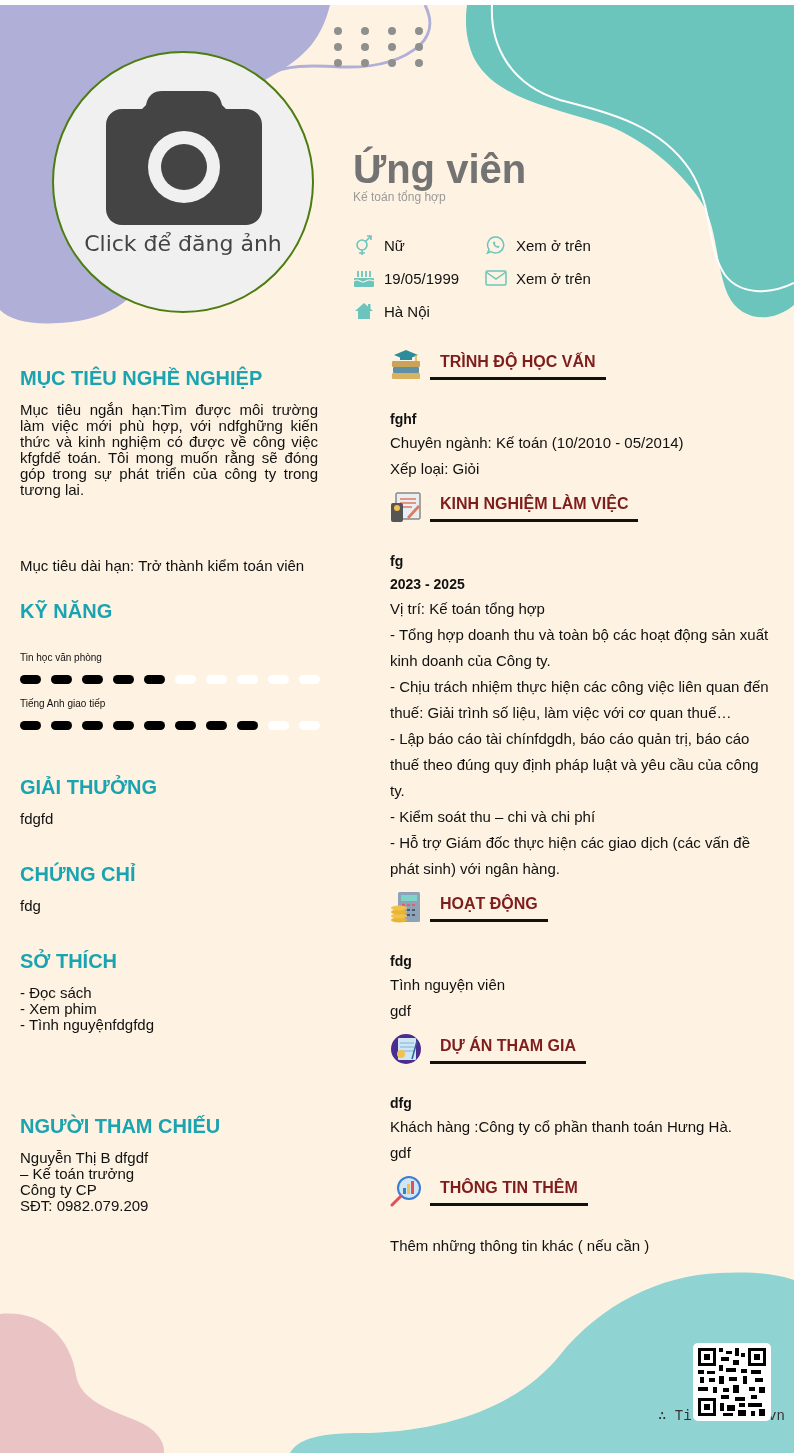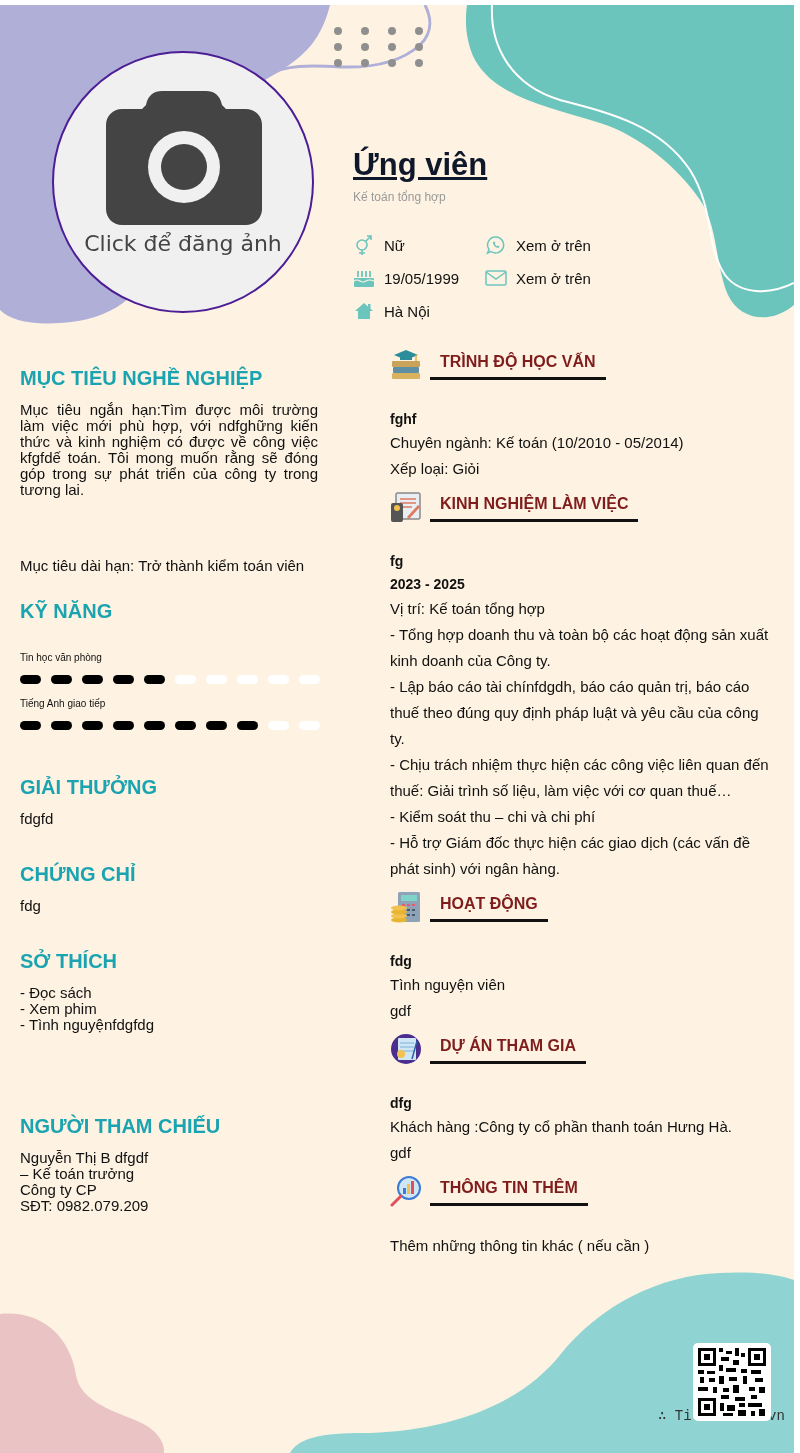--- a/index.html
+++ b/index.html
@@ -1,22 +1,22 @@
 <!DOCTYPE html>
 <html><head>
 <meta charset="utf-8">
 <style>
   html, body { margin: 0; padding: 0; background: #ffffff; }
   body { width: 800px; height: 1453px; position: relative; overflow: hidden; font-family: "Liberation Sans", "DejaVu Sans", sans-serif; color: #111; }
   .page { position: absolute; left: 0; top: 5px; width: 794px; height: 1448px; background: #fef3e2; overflow: hidden; }
   .deco { position: absolute; left: 0; top: 0; }
-  .avatar { position: absolute; left: 52px; top: 46px; width: 262px; height: 262px; border-radius: 50%; background: #f0f0f0; border: 2px solid #4c1d95; box-sizing: border-box; cursor: pointer; }
+  .avatar { position: absolute; left: 52px; top: 46px; width: 262px; height: 262px; border-radius: 50%; background: #f0f0f0; border: 2px solid #4d7c0f; box-sizing: border-box; cursor: pointer; }
   .avatar svg.cam { position: absolute; left: 52px; top: 38px; }
   .avatar .cap { position: absolute; left: 0; right: 0; top: 178px; text-align: center; font-family: "DejaVu Sans", sans-serif; font-size: 22px; color: #444; }
-  .name { position: absolute; left: 353px; top: 142px; font-size: 31px; font-weight: bold; color: #0f172a; text-decoration: underline; }
+  .name { position: absolute; left: 353px; top: 142px; font-size: 40px; font-weight: bold; color: #737373; }
   .role { position: absolute; left: 353px; top: 185px; font-size: 12px; color: #999; }
   .info { position: absolute; font-size: 15px; color: #111; display: flex; align-items: center; }
   .info .ic { width: 22px; height: 20px; margin-right: 9px; display: inline-flex; align-items: center; justify-content: center; }
   .lh { position: absolute; left: 20px; width: 300px; font-size: 20px; font-weight: bold; color: #1aa3b0; }
   .ltxt { position: absolute; left: 20px; width: 298px; font-size: 15px; line-height: 16px; color: #111; }
   .just { text-align: justify; }
   .skill-label { position: absolute; left: 20px; font-size: 10px; color: #111; }
   .skill-bar { position: absolute; left: 20px; display: flex; gap: 10px; }
   .dot { width: 21px; height: 9px; border-radius: 5px; background: #fff; }
   .dot.on { background: #000; }
@@ -199,22 +199,22 @@
         <circle cx="7" cy="17" r="3" fill="#f2c14e"></circle>
       <path d="M17,26 L28,14 L30,16 L19,28 Z" fill="#e07a5f"></path>
     </svg>
     <span class="ttl">KINH NGHIỆM LÀM VIỆC</span>
   </div>
   <div class="rtxt" style="top:545px;">
     <div class="b" style="line-height:22px;">fg</div>
     <div class="b" style="line-height:24px;">2023 - 2025</div>
     <div>Vị trí: Kế toán tổng hợp</div>
     <div>- Tổng hợp doanh thu và toàn bộ các hoạt động sản xuất kinh doanh của Công ty.</div>
+    <div>- Chịu trách nhiệm thực hiện các công việc liên quan đến thuế: Giải trình số liệu, làm việc với cơ quan thuế…</div>
     <div>- Lập báo cáo tài chínfdgdh, báo cáo quản trị, báo cáo thuế theo đúng quy định pháp luật và yêu cầu của công ty.</div>
-    <div>- Chịu trách nhiệm thực hiện các công việc liên quan đến thuế: Giải trình số liệu, làm việc với cơ quan thuế…</div>
     <div>- Kiểm soát thu – chi và chi phí</div>
     <div>- Hỗ trợ Giám đốc thực hiện các giao dịch (các vấn đề phát sinh) với ngân hàng.</div>
   </div>
 
   <div class="rh" style="top:886px;">
     <svg class="ico" viewBox="0 0 32 32">
       <rect x="8" y="1" width="22" height="30" rx="1.5" fill="#8fa3b8"></rect>
         <rect x="11" y="4" width="16" height="6" fill="#7fd3c8"></rect>
       <g fill="#e06070">
           <rect x="12" y="13" width="3" height="2"></rect>

